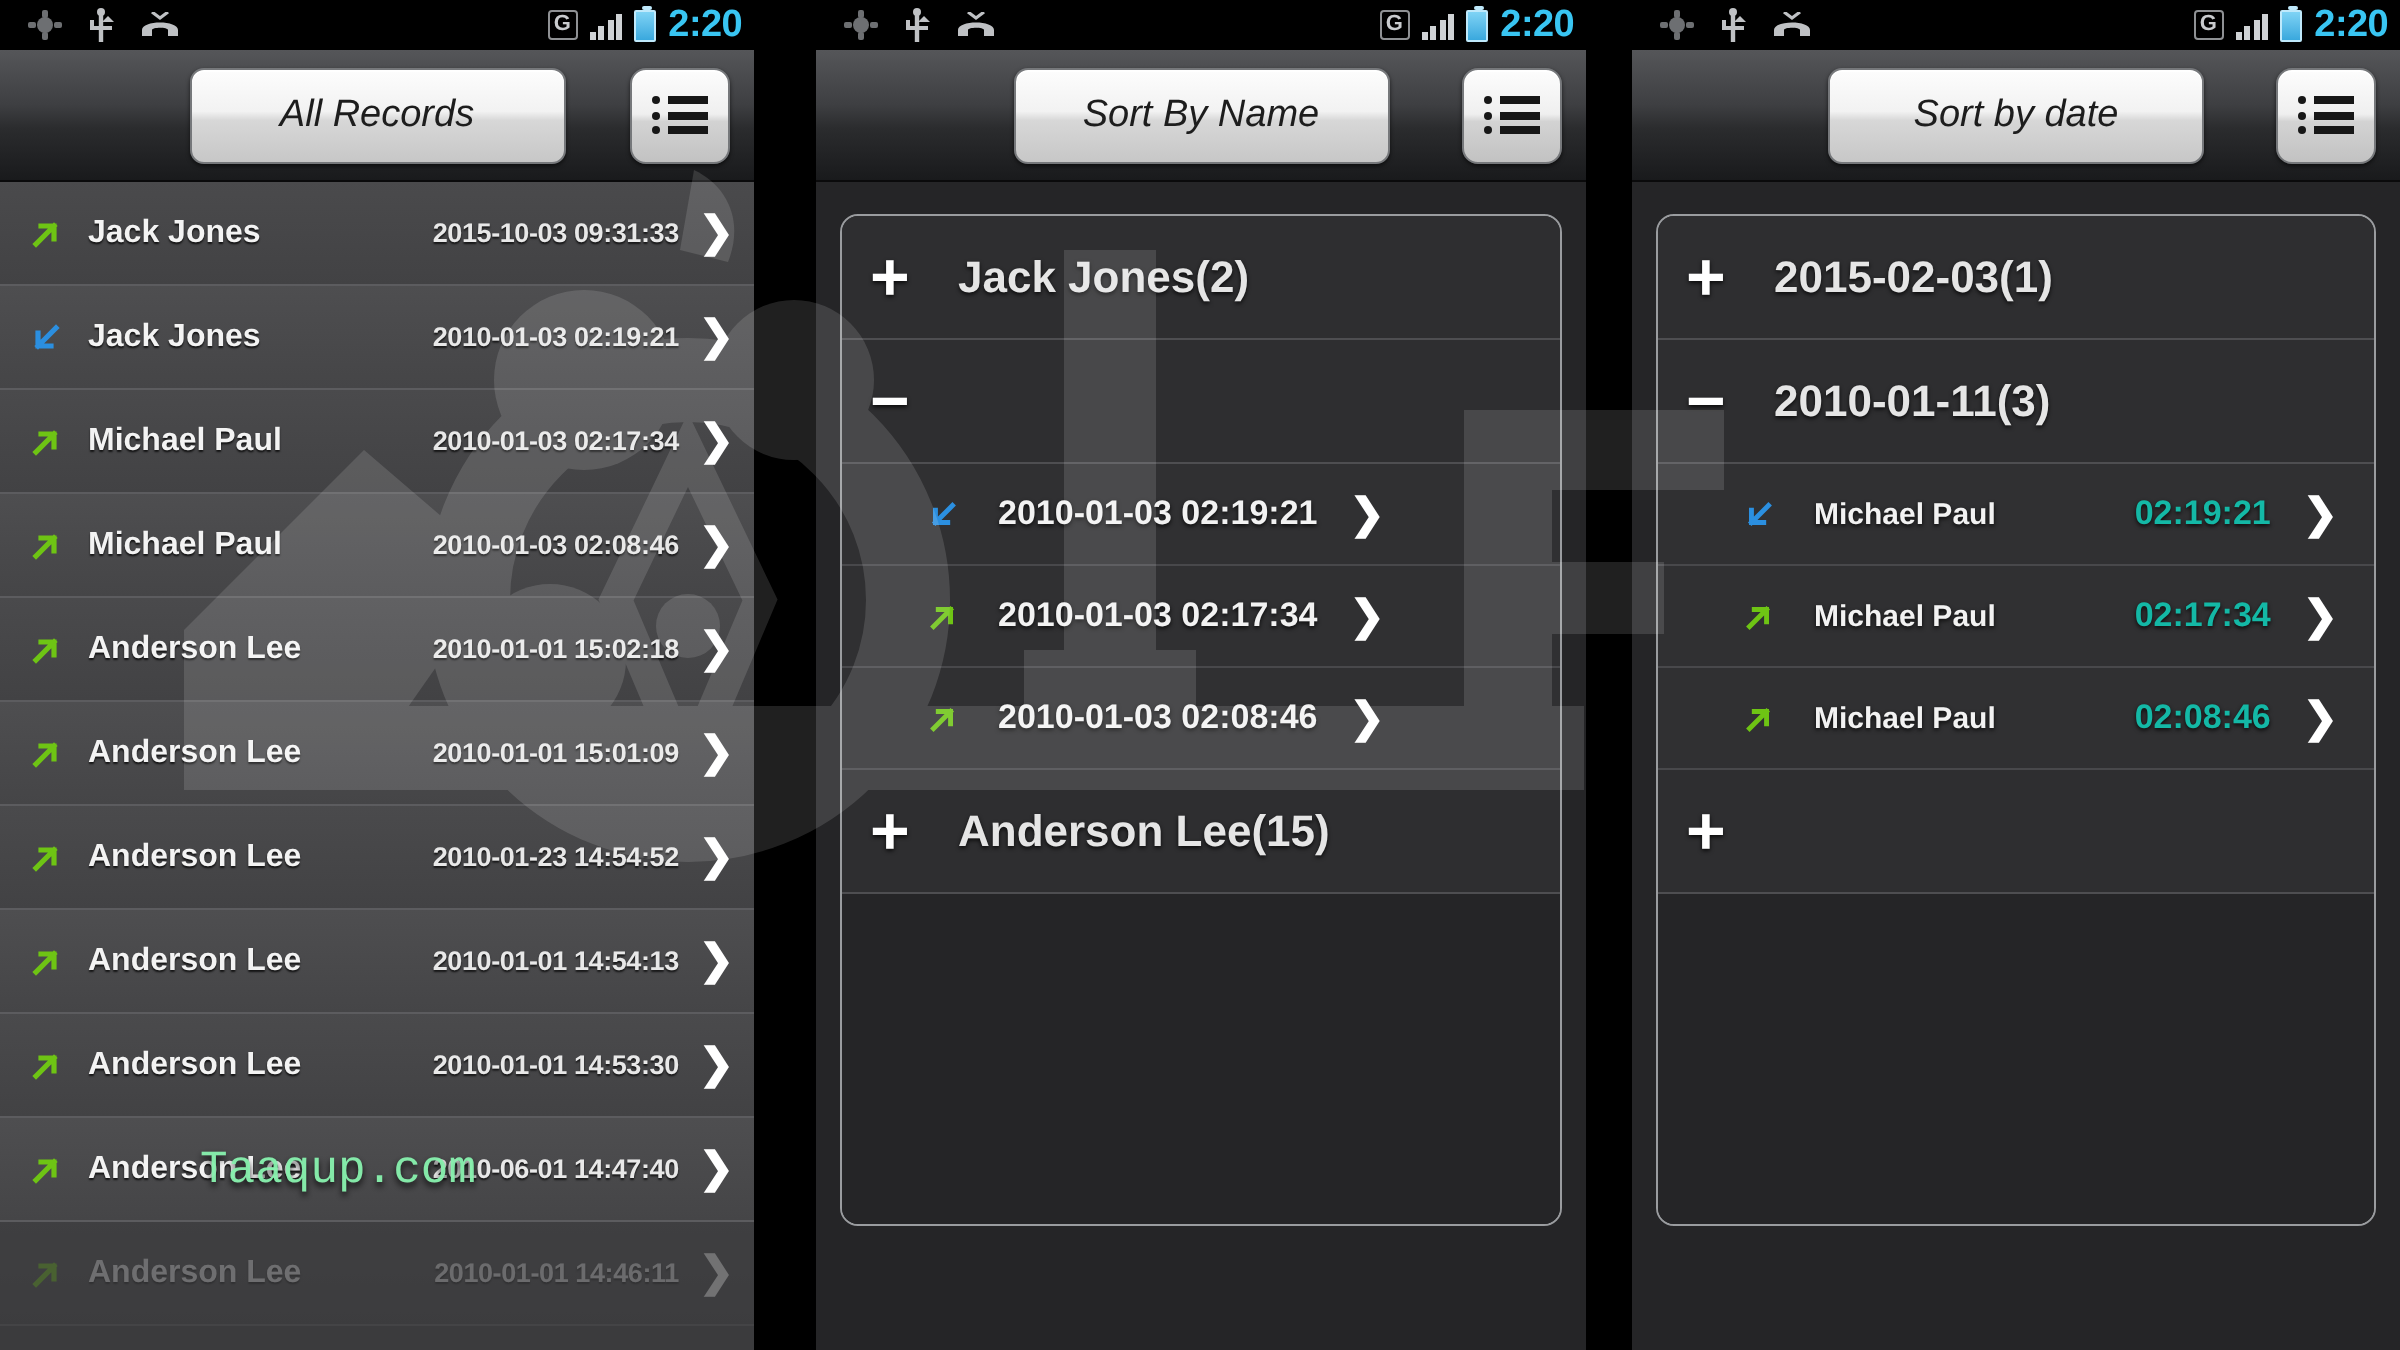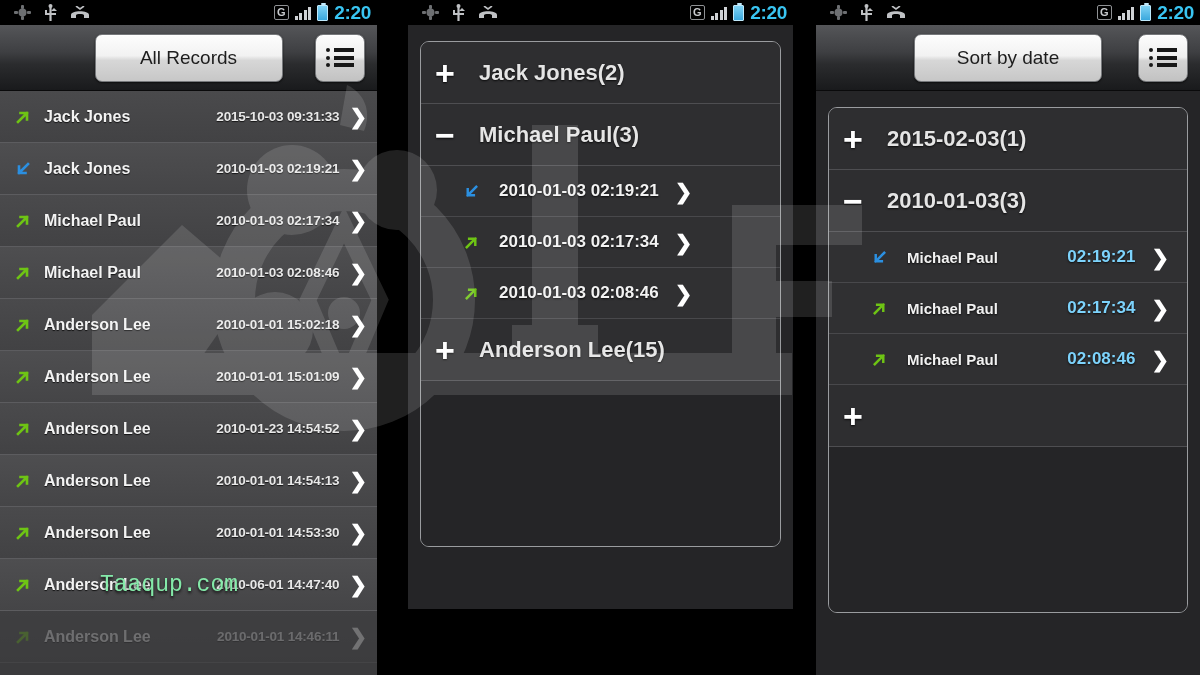--- a/index.html
+++ b/index.html
@@ -80,20 +80,21 @@
   
   .actionbar {
     height: 66px;
     background: linear-gradient(#555659 0%, #3e3f42 42%, #2b2c2e 60%, #191a1c 100%);
     border-bottom: 1px solid #0a0a0b;
     display: flex;
     align-items: center;
     justify-content: center;
     position: relative;
     padding: 0 10px;
+    font-style: italic;
   }
   .title-btn {
     min-width: 188px;
     height: 48px;
     border-radius: 7px;
     background: linear-gradient(#fdfdfd 0%, #f2f2f2 45%, #d7d7d7 55%, #c7c7c7 100%);
     border: 1px solid #76787b;
     box-shadow: 0 1px 2px rgba(0,0,0,.6), inset 0 1px 0 #ffffff;
     color: #1d1d1d;
     font-size: 19px;
@@ -208,21 +209,21 @@
   }
   .child .calltype { width:22px; flex:0 0 22px; }
   .child .ctext {
     color:#f2f2f2; font-size:17px; font-weight:bold;
     margin-left:14px;
     text-shadow: 0 1px 2px rgba(0,0,0,.8);
     white-space:nowrap;
   }
   .child .ctime {
     margin-left:auto;
-    color:#7dd3fc; font-size:17px; font-weight:bold;
+    color:#14b8a6; font-size:17px; font-weight:bold;
     text-shadow: 0 1px 2px rgba(0,0,0,.8);
     white-space:nowrap;
   }
   .child .chev { margin-left:16px; color:#fff; font-size:21px; font-weight:bold; line-height:1; }
   .child.namecol .ctext { font-size:15px; }
   .card .filler { background:#252527; height:100%; }
 
   
   .wm { position:absolute; pointer-events:none; }
   .wm-logo {
@@ -481,30 +482,48 @@
               <i></i>
               <i></i>
               <i></i>
             </div>
           <div class="battery"></div>
           <div class="clock">2:20</div>
         </div>
       </div>
     </div>
 
+    <div class="actionbar">
+      <div class="title-btn">Sort By Name</div>
+      <div class="menu-btn">
+        <div class="listicon">
+          <div class="ln">
+              <span class="dot"></span>
+              <span class="bar"></span>
+            </div>
+          <div class="ln">
+              <span class="dot"></span>
+              <span class="bar"></span>
+            </div>
+          <div class="ln">
+              <span class="dot"></span>
+              <span class="bar"></span>
+            </div>
+        </div>
+      </div>
+    </div>
 
     <div class="cardwrap">
       <div class="card" id="card2">
           <div class="grp">
             <span class="pm">+</span>
             <span class="glabel">Jack Jones(2)</span>
           </div>
           <div class="grp">
             <span class="pm">−</span>
-            <span class="glabel">Michael Paul(3)</span>
           </div>
           <div class="child">
             <span class="calltype">
               <svg class="arrow" width="17" height="17" viewBox="0 0 18 18">
                 <path d="M14 4 L5 13 M5 13 L11.5 13 M5 13 L5 6.5" stroke="#2b8fe0" stroke-width="2.6" fill="none" stroke-linecap="square"></path>
               </svg>
             </span>
             <span class="ctext">2010-01-03 02:19:21</span>
             <span class="chev">❯</span>
           </div>
@@ -596,21 +615,21 @@
     </div>
 
     <div class="cardwrap">
       <div class="card" id="card3">
           <div class="grp">
             <span class="pm">+</span>
             <span class="glabel">2015-02-03(1)</span>
           </div>
           <div class="grp">
             <span class="pm">−</span>
-            <span class="glabel">2010-01-03(3)</span>
+            <span class="glabel">2010-01-11(3)</span>
           </div>
           <div class="child namecol">
             <span class="calltype">
               <svg class="arrow" width="17" height="17" viewBox="0 0 18 18">
                 <path d="M14 4 L5 13 M5 13 L11.5 13 M5 13 L5 6.5" stroke="#2b8fe0" stroke-width="2.6" fill="none" stroke-linecap="square"></path>
               </svg>
             </span>
             <span class="ctext">Michael Paul</span>
             <span class="ctime">02:19:21</span>
             <span class="chev">❯</span>

